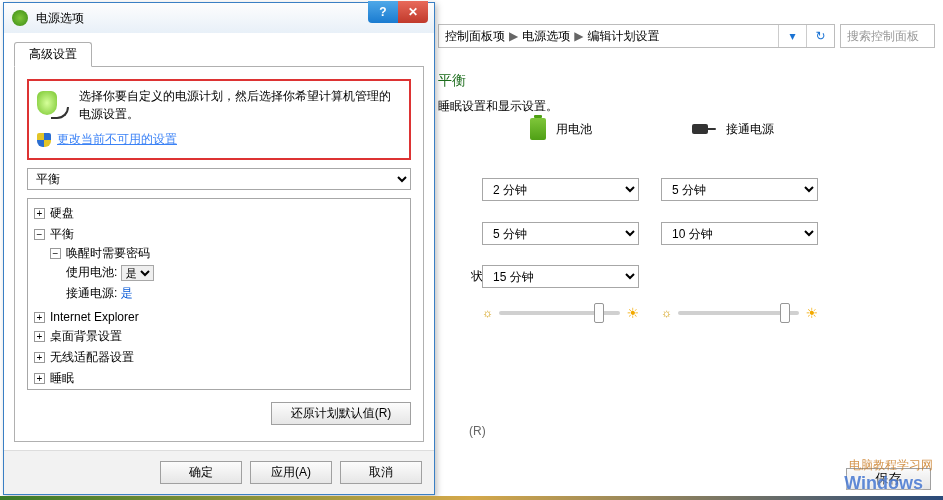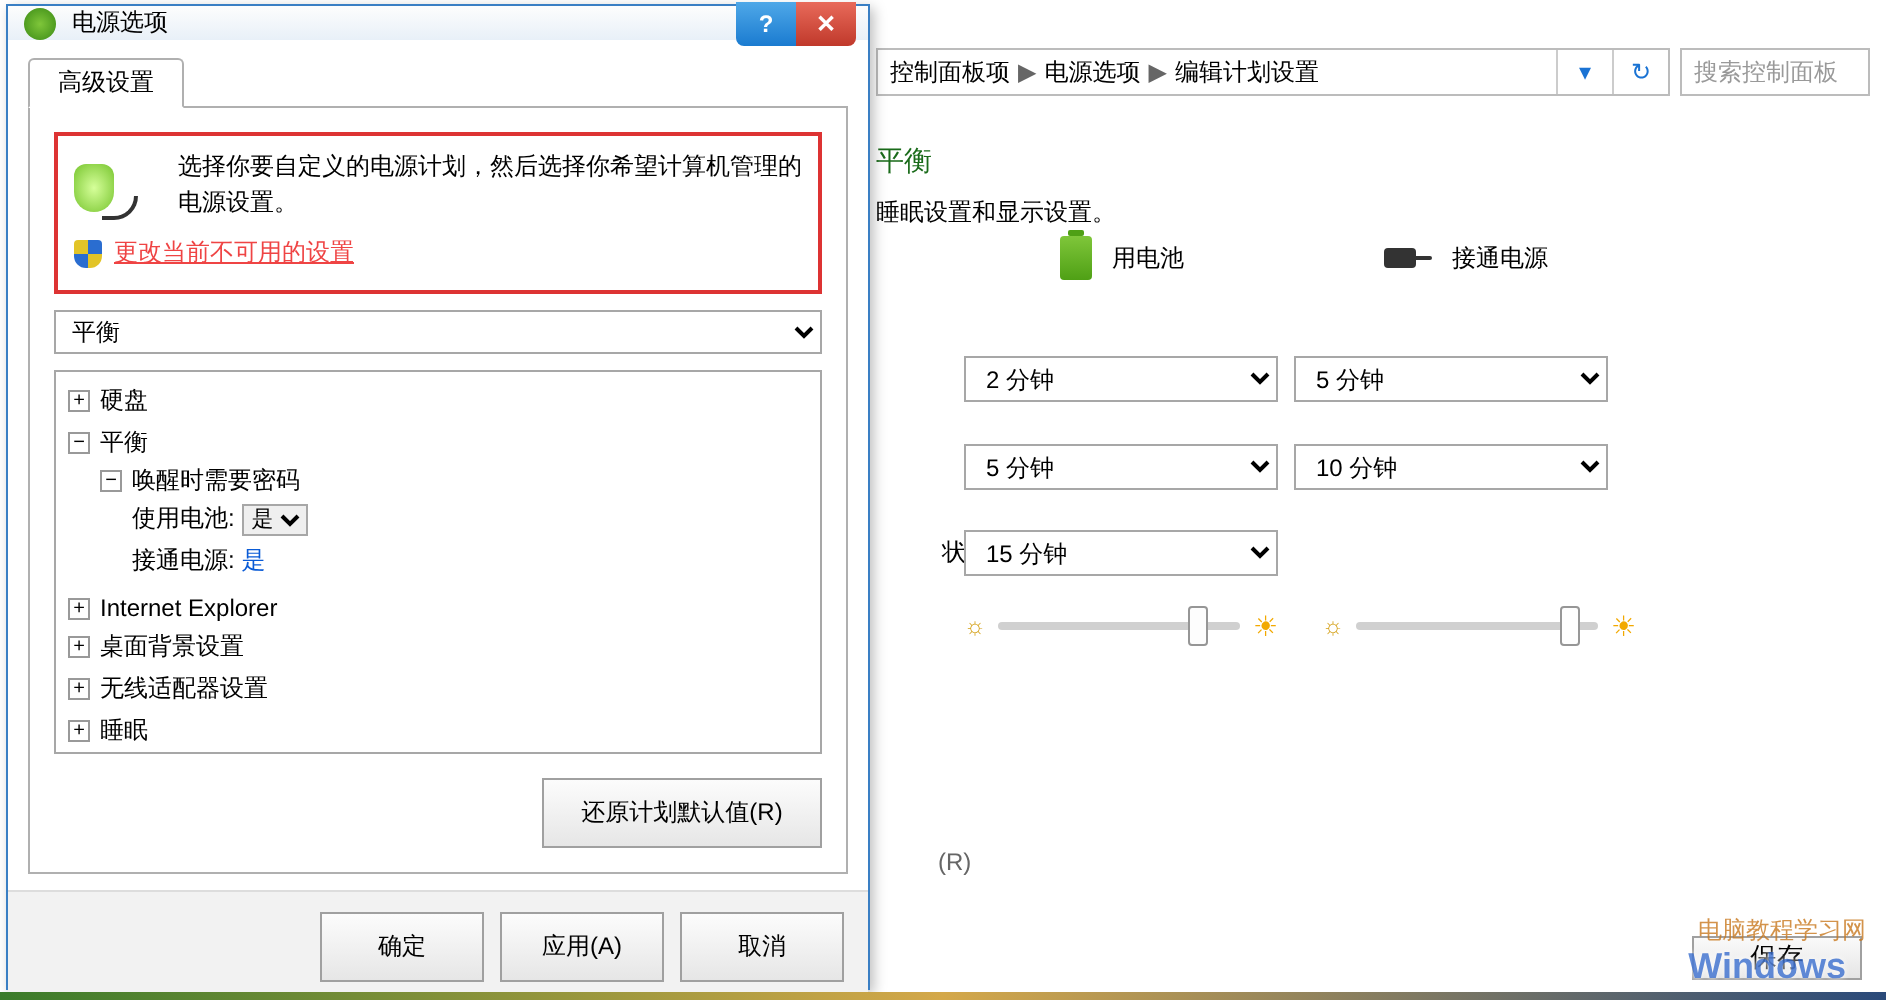--- a/index.html
+++ b/index.html
@@ -91,21 +91,21 @@
   }
 
   .cp-row-label {
     position: absolute;
     left: 438px;
     padding-left: 33px;
   }
   .cp-selects {
     position: absolute;
     display: flex;
-    gap: 8px;
+    gap: 22px;
   }
   .cp-selects .sel, select.sel {
     width: 157px;
     height: 23px;
     border: 1px solid #a7a7a7;
     background: #fff;
     font-family: inherit;
     font-size: 12px;
     padding-left: 6px;
   }
@@ -207,21 +207,21 @@
     flex:1;
     padding: 12px 12px 8px 12px;
     display:flex; flex-direction:column;
     gap: 8px;
   }
 
   .red-box {
     border: 2px solid #d33;
     padding: 6px 8px 10px 8px;
   }
-  .desc-row { display:flex; gap:20px; margin-bottom:8px;align-items:flex-end; }
+  .desc-row { display:flex; gap:10px; margin-bottom:8px; }
   .plan-icon {
     width: 32px; height: 32px;
     position: relative;
     flex-shrink:0;
   }
   .plan-icon .bulb {
     position:absolute; left:0; top:4px;
     width:20px; height:24px;
     background: radial-gradient(#d6ff9a,#76c42d);
     border-radius: 6px 6px 10px 10px;
@@ -233,21 +233,21 @@
     border-bottom-right-radius: 12px;
   }
   .desc-text { line-height: 1.5; }
 
   .shield-row { display:flex; align-items:center; gap:6px; }
   .shield-icon {
     width: 14px; height: 14px;
     background: conic-gradient(#2a6dd0 0 25%, #e2c427 0 50%, #2a6dd0 0 75%, #e2c427 0);
     border-radius: 2px 2px 6px 6px;
   }
-  .link { color: #ef4444; text-decoration: underline; cursor:pointer; }
+  .link { color: #3b82f6; text-decoration: underline; cursor:pointer; }
 
   .plan-combo {
     height: 22px;
     border: 1px solid #a7a7a7;
     background:#fff;
     font-family:inherit; font-size:12px;
     padding-left:4px;
   }
 
   .tree-box {
@@ -270,21 +270,21 @@
     vertical-align: middle;
     background:#fff;
   }
   .tree-val { color: #0a5bd6; }
   .tree-sel {
     height:16px; border:1px solid #a7a7a7; font-size:11px; vertical-align:middle;
   }
 
   .restore-row { display:flex; justify-content:flex-end; padding: 4px 0; }
   .btn {
-    height: 35px;
+    height: 23px;
     min-width: 82px;
     padding: 0 12px;
     border: 1px solid #a0a0a0;
     background: linear-gradient(#fcfcfc,#e6e6e6);
     font-family: inherit; font-size: 12px;
     cursor:pointer;
   }
   .btn-wide { min-width: 140px; }
 
   .dlg-footer {

